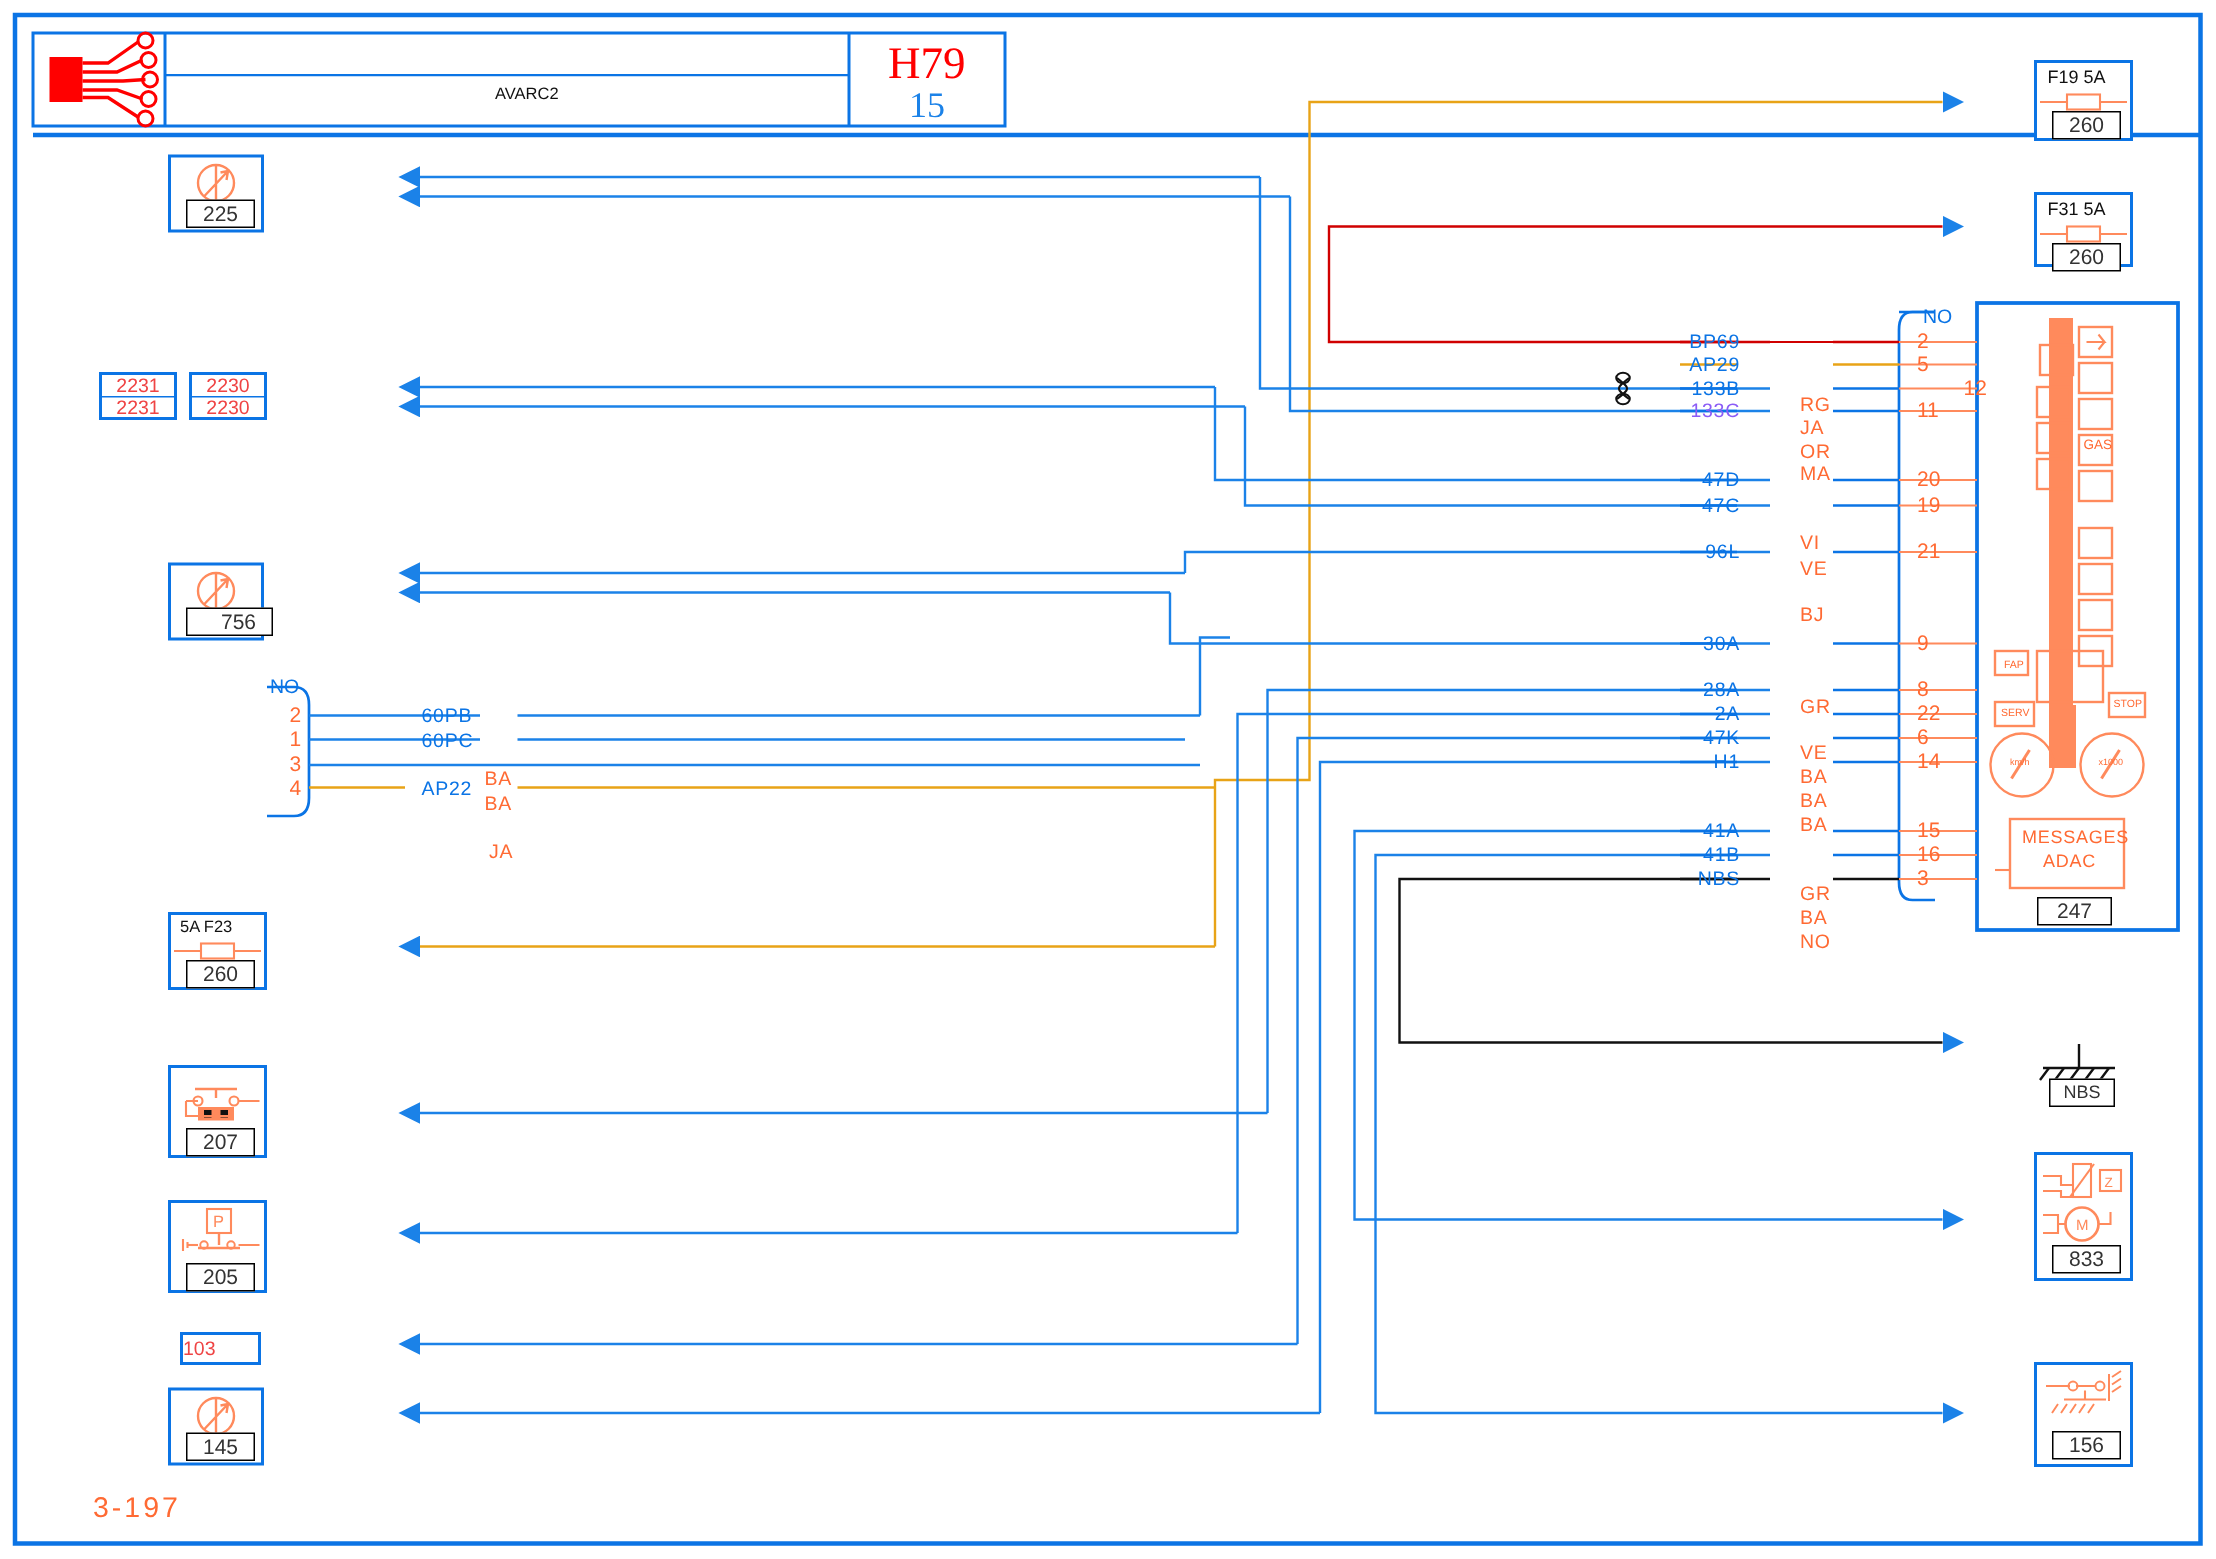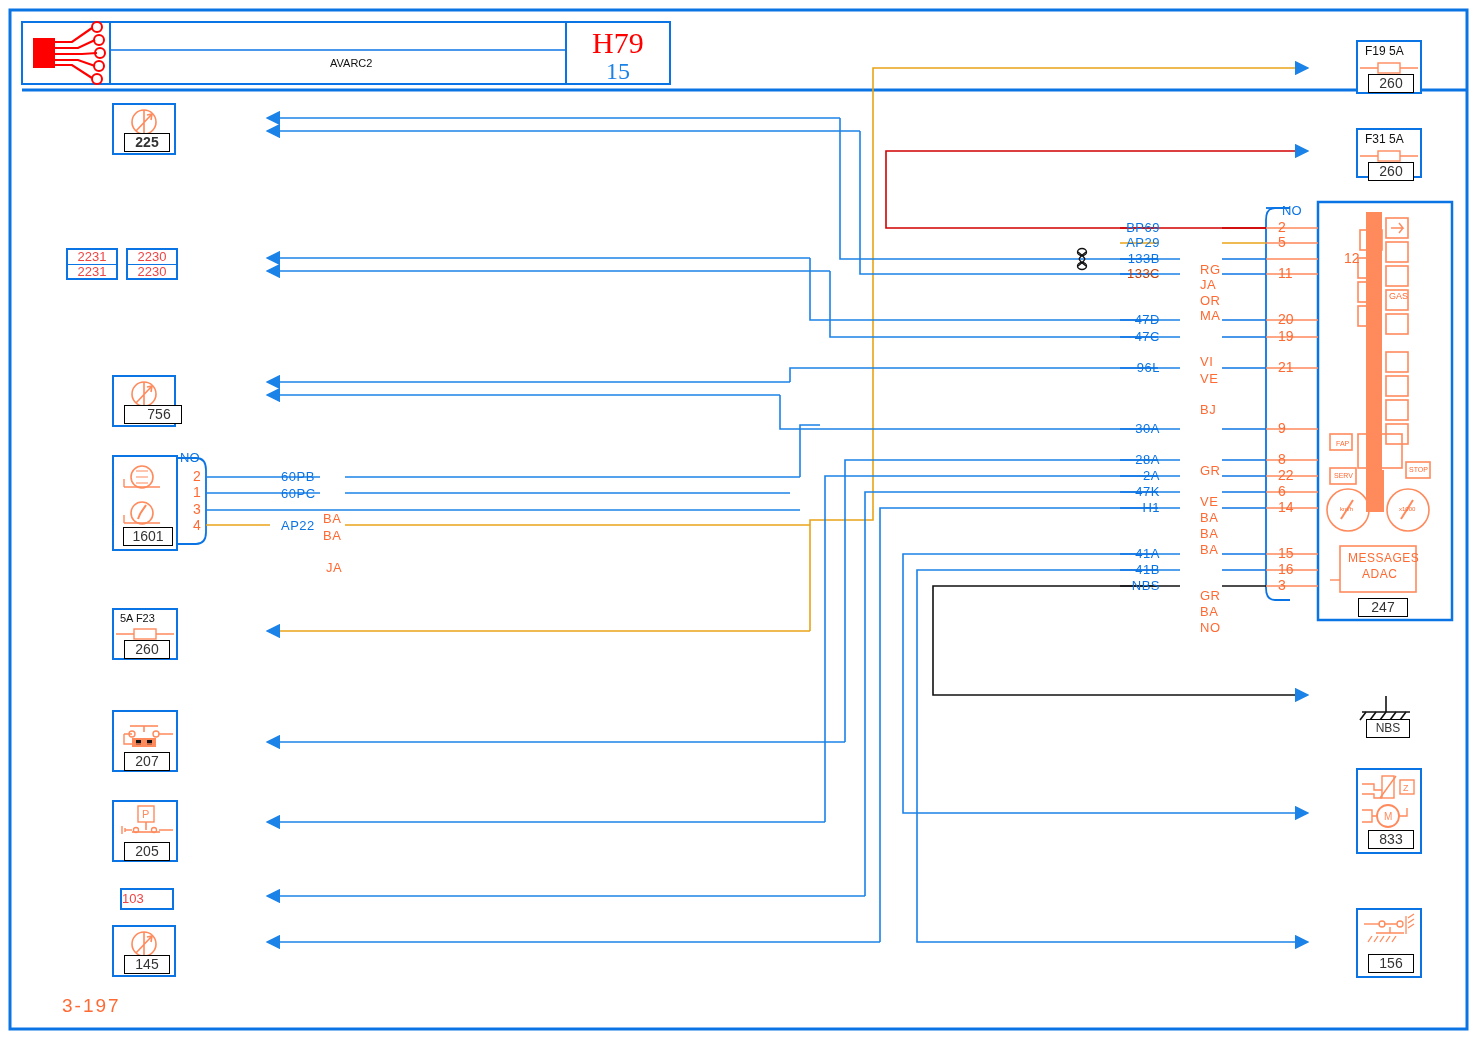--- a/index.html
+++ b/index.html
@@ -226,52 +226,41 @@
   <div class="ttl" style="left:330px;top:57px;font-size:11px;">AVARC2</div>
   <div class="bignum" style="left:592px;top:26px;font-size:30px;color:#ff0000;">H79</div>
   <div class="bignum" style="left:606px;top:58px;font-size:24px;color:#1b82e8;">15</div>
   <div class="pgno" style="left:62px;top:995px;">3-197</div>
 
   <div class="compbox" style="left:112px;top:103px;width:64px;height:52px;">
     <svg width="60" height="48" style="display:block;margin:0 auto;">
       <circle cx="30" cy="17" r="12" fill="none" stroke="#ff8a5c" stroke-width="1.6"></circle>
       <path d="M22,26 L38,9 M33,10 L38,9 L37,15 M30,5 v24" stroke="#ff8a5c" stroke-width="1.6" fill="none"></path>
     </svg>
-    <div class="refbox" style="left:10px;top:28px;width:44px;font-weight:bold;">225</div>
+    <div class="refbox" style="left:10px;top:28px;width:44px;">225</div>
   </div>
 
   <div class="stack" style="left:66px;top:248px;width:52px;height:32px;">
     <div>2231</div>
     <div>2231</div>
   </div>
 
   <div class="stack" style="left:126px;top:248px;width:52px;height:32px;">
     <div>2230</div>
     <div>2230</div>
   </div>
 
   <div class="compbox" style="left:112px;top:375px;width:64px;height:52px;">
     <svg width="60" height="48" style="display:block;margin:0 auto;">
       <circle cx="30" cy="17" r="12" fill="none" stroke="#ff8a5c" stroke-width="1.6"></circle>
       <path d="M22,26 L38,9 M33,10 L38,9 L37,15 M30,5 v24" stroke="#ff8a5c" stroke-width="1.6" fill="none"></path>
     </svg>
     <div class="refbox" style="left:10px;top:28px;width:44px;padding-left:12px;">756</div>
   </div>
 
-  <div class="compbox" style="left:112px;top:455px;width:66px;height:96px;">
-    <svg width="62" height="92" style="display:block;">
-      <circle cx="28" cy="20" r="11" fill="none" stroke="#ff8a5c" stroke-width="1.6"></circle>
-      <path d="M22,14 h12 M22,20 h12 M22,26 h12" stroke="#ff8a5c" stroke-width="1.2"></path>
-      <path d="M10,30 h36 M10,30 v-8" stroke="#ff8a5c" stroke-width="1.4" fill="none"></path>
-      <circle cx="28" cy="56" r="11" fill="none" stroke="#ff8a5c" stroke-width="1.6"></circle>
-      <path d="M24,62 c2,-8 6,-10 8,-14" stroke="#ff8a5c" stroke-width="2" fill="none"></path>
-      <path d="M10,66 h36 M10,66 v-8" stroke="#ff8a5c" stroke-width="1.4" fill="none"></path>
-    </svg>
-    <div class="refbox" style="left:9px;top:70px;width:48px;">1601</div>
-  </div>
   <div class="lbl pin" style="left:180px;top:450px;color:#0b74e5;font-size:13px;">NO</div>
   <div class="lbl pin" style="left:193px;top:468px;">2</div>
   <div class="lbl pin" style="left:193px;top:484px;">1</div>
   <div class="lbl pin" style="left:193px;top:501px;">3</div>
   <div class="lbl pin" style="left:193px;top:517px;">4</div>
 
   <div class="lbl wlbl wname" style="left:281px;top:469px;">60PB</div>
   <div class="lbl wlbl wcol" style="left:323px;top:469px;">BA</div>
   <div class="lbl wlbl wname" style="left:281px;top:486px;">60PC</div>
   <div class="lbl wlbl wcol" style="left:323px;top:486px;">BA</div>
@@ -387,22 +376,22 @@
 
   <div id="pins247">
       <div class="lbl wlbl wname" style="left: 1160px; top: 220px; transform: translateX(-100%); color: rgb(11, 116, 229);">BP69</div>
       <div class="lbl wlbl wcol" style="left: 1200px; top: 220px;">RG</div>
       <div class="lbl pin" style="left: 1278px; top: 219px;">2</div>
       <div class="lbl wlbl wname" style="left: 1160px; top: 235px; transform: translateX(-100%); color: rgb(11, 116, 229);">AP29</div>
       <div class="lbl wlbl wcol" style="left: 1200px; top: 235px;">JA</div>
       <div class="lbl pin" style="left: 1278px; top: 234px;">5</div>
       <div class="lbl wlbl wname" style="left: 1160px; top: 251px; transform: translateX(-100%); color: rgb(11, 116, 229);">133B</div>
       <div class="lbl wlbl wcol" style="left: 1200px; top: 251px;">OR</div>
-      <div class="lbl pin" style="left: 1344px; top: 250px;">12</div>
-      <div class="lbl wlbl wname" style="left: 1160px; top: 266px; transform: translateX(-100%); color: #c2410c;">133C</div>
+      <div class="lbl pin" style="left: 1309px; top: 250px;">12</div>
+      <div class="lbl wlbl wname" style="left: 1160px; top: 266px; transform: translateX(-100%); color: #8b5cf6;">133C</div>
       <div class="lbl wlbl wcol" style="left: 1200px; top: 266px;">MA</div>
       <div class="lbl pin" style="left: 1278px; top: 265px;">11</div>
       <div class="lbl wlbl wname" style="left: 1160px; top: 312px; transform: translateX(-100%); color: rgb(11, 116, 229);">47D</div>
       <div class="lbl wlbl wcol" style="left: 1200px; top: 312px;">VI</div>
       <div class="lbl pin" style="left: 1278px; top: 311px;">20</div>
       <div class="lbl wlbl wname" style="left: 1160px; top: 329px; transform: translateX(-100%); color: rgb(11, 116, 229);">47C</div>
       <div class="lbl wlbl wcol" style="left: 1200px; top: 329px;">VE</div>
       <div class="lbl pin" style="left: 1278px; top: 328px;">19</div>
       <div class="lbl wlbl wname" style="left: 1160px; top: 360px; transform: translateX(-100%); color: rgb(11, 116, 229);">96L</div>
       <div class="lbl wlbl wcol" style="left: 1200px; top: 360px;">BJ</div>

